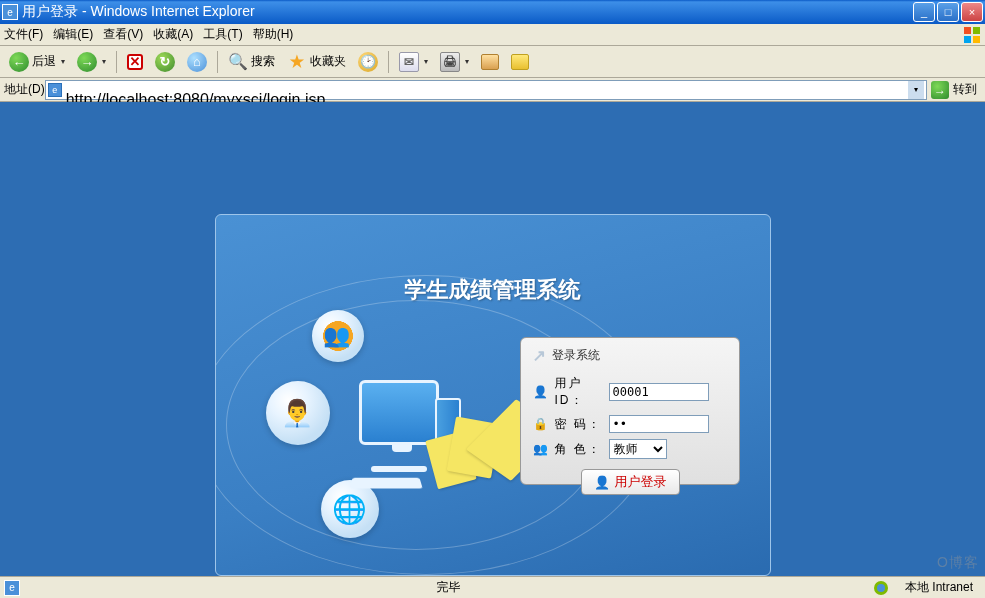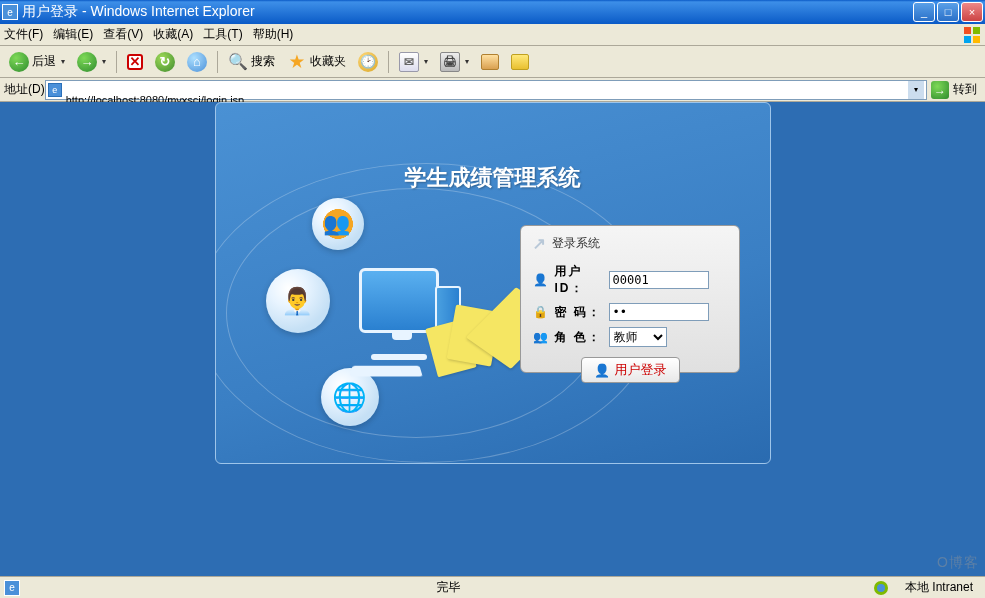--- a/index.html
+++ b/index.html
@@ -34,27 +34,27 @@
 .ic-mail { background: linear-gradient(#fff,#dde); border:1px solid #99a; color:#666; font-size:12px; border-radius:2px;}
 .ic-print { background: linear-gradient(#eee,#bbb); border:1px solid #888; color:#444; border-radius:2px; font-size:11px;}
 .ic-gen { width:18px; height:16px; border-radius:2px; }
 .drop { font-size: 8px; margin-left: 2px; color: #333; }
 
 
 .addrbar { height: 24px; background: #ece9d8; border-bottom: 1px solid #aca899; display: flex; align-items: center; padding: 0 4px; }
 .addrbar .lbl { font-size:12px;}
 .addrbar .fld { flex: 1; height: 20px; background: #fff; border: 1px solid #7f9db9; display: flex; align-items: center; padding: 0 2px; gap: 4px; }
 .addrbar .fld .favicon { width:14px; height:14px; background:#4a90d9; border:1px solid #2a70b9; display:flex; align-items:center; justify-content:center; color:#fff; font-size:9px;}
-.addrbar .fld .url { flex:1; font-family: Tahoma, sans-serif; font-size:11px;margin-top:20px;}
+.addrbar .fld .url { flex:1; font-family: Tahoma, sans-serif; font-size:16px;margin-top:20px;}
 .addrbar .fld .dd { width:16px; height:18px; background:#cde; display:flex; align-items:center; justify-content:center; font-size:8px;}
 .gobtn { display:flex; align-items:center; gap:4px; font-size:12px; padding:0 4px;}
 .gobtn .goic { width:18px; height:18px; border-radius:3px; background:radial-gradient(circle at 35% 30%, #7ed957, #2e8b2e); color:#fff; display:flex; align-items:center; justify-content:center;}
 
 
-.viewport { width: 985px; height: 474px; background: #2d6db3; position: relative; overflow: hidden; display:flex; align-items:flex-start; justify-content:center;}
+.viewport { width: 985px; height: 474px; background: #2d6db3; position: relative; overflow: hidden; display:flex; align-items:flex-end; justify-content:center;}
 .panel { width: 556px; height: 362px; background: linear-gradient(165deg,#4a91d4 0%,#3a7fc4 60%,#2a6bb0 100%); border-radius: 6px; border: 1px solid #9ec5ea; position: relative; overflow:hidden;}
 .ring { position:absolute; border:1px solid rgba(255,255,255,0.25); border-radius:50%; }
 .r1 { width:460px; height:300px; left:-20px; top:60px; }
 .r2 { width:380px; height:250px; left:10px; top:85px; }
 
 .app-title { position:absolute; top:60px; left:50%; transform:translateX(-50%); color:#fff; font-size:22px; font-weight:bold; text-shadow:1px 1px 2px rgba(0,0,0,0.3);}
 
 .bubble { position:absolute; border-radius:50%; background:radial-gradient(circle at 35% 30%, #fff 0%, #e8f4ff 30%, #c5e0f5 70%); box-shadow: 0 2px 6px rgba(0,0,0,0.2);}
 .b1 { width:52px; height:52px; left:96px; top:95px; }
 .b1::after{content:"👥"; position:absolute; inset:0; display:flex; align-items:center; justify-content:center; font-size:22px; background:radial-gradient(circle,#f5a623 40%,transparent 41%); border-radius:50%;}
@@ -77,21 +77,21 @@
 .p1{left:0; top:30px; transform:rotate(-15deg);}
 .p2{left:20px; top:15px; transform:rotate(10deg); width:45px; height:55px;}
 .p3{left:55px; top:0px; transform:rotate(35deg) skewX(-10deg); width:55px; height:70px; border-radius:2px 30px 2px 2px;}
 
 
 .loginbox { position:absolute; right:30px; top:122px; width:220px; height:148px; background:linear-gradient(#f5f5f5,#e0e0e0); border:1px solid #999; border-radius:6px; padding:8px 10px 10px 12px;}
 .lb-head { display:flex; align-items:center; gap:6px; color:#333; font-size:12px; margin-bottom:10px;}
 .lb-head .arr { color:#b8c8d8; font-size:16px; font-weight:bold;}
 .lb-row { display:flex; align-items:center; gap:6px; margin:6px 0; font-size:12px; color:#000;}
 .lb-row .ric { width:16px; height:16px; display:flex; align-items:center; justify-content:center; font-size:12px;}
-.lb-row label { width:48px; letter-spacing:2px;font-weight:bold;}
+.lb-row label { width:48px; letter-spacing:2px;}
 .lb-row input[type=text], .lb-row input[type=password] { width:100px; height:18px; border:1px solid #7f9db9; font-family:monospace; font-size:12px; padding:0 3px;}
 .lb-row select { width:58px; height:20px; border:1px solid #7f9db9; font-size:12px; background:#fff;}
 .lb-btn-row { text-align:center; margin-top:10px;}
 .loginbtn { display:inline-flex; align-items:center; gap:4px; background:linear-gradient(#fff,#e8e8e8); border:1px solid #999; border-radius:4px; padding:3px 12px; color:#c00; font-size:13px; cursor:pointer;}
 .loginbtn .bic{font-size:13px;}
 
 
 .statusbar { height: 22px; background: #ece9d8; border-top: 1px solid #aca899; display: flex; align-items: center; padding: 0 4px; font-size:12px;}
 .statusbar .sic { width:16px; height:16px; background:#4a90d9; border:1px solid #fff; margin-right:4px; display:flex; align-items:center; justify-content:center; color:#fff; font-size:10px;}
 .statusbar .stat-txt { flex:1;text-align:center;}

